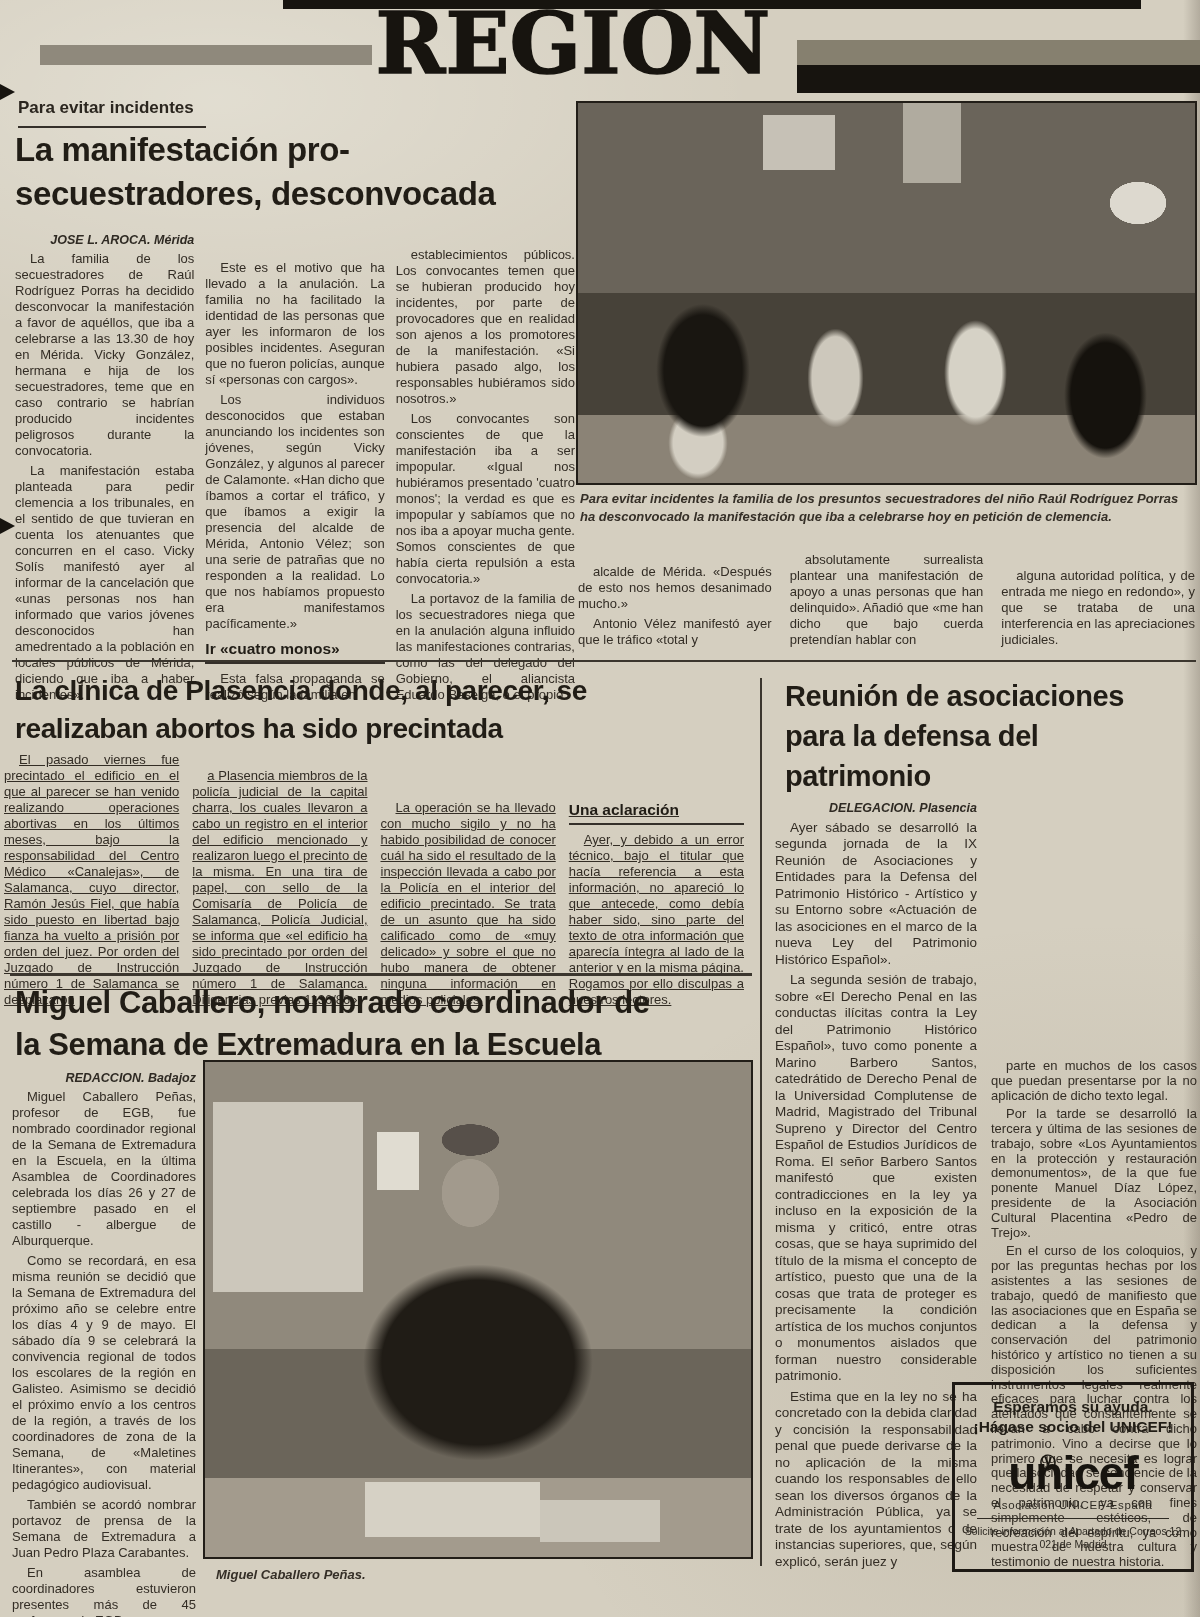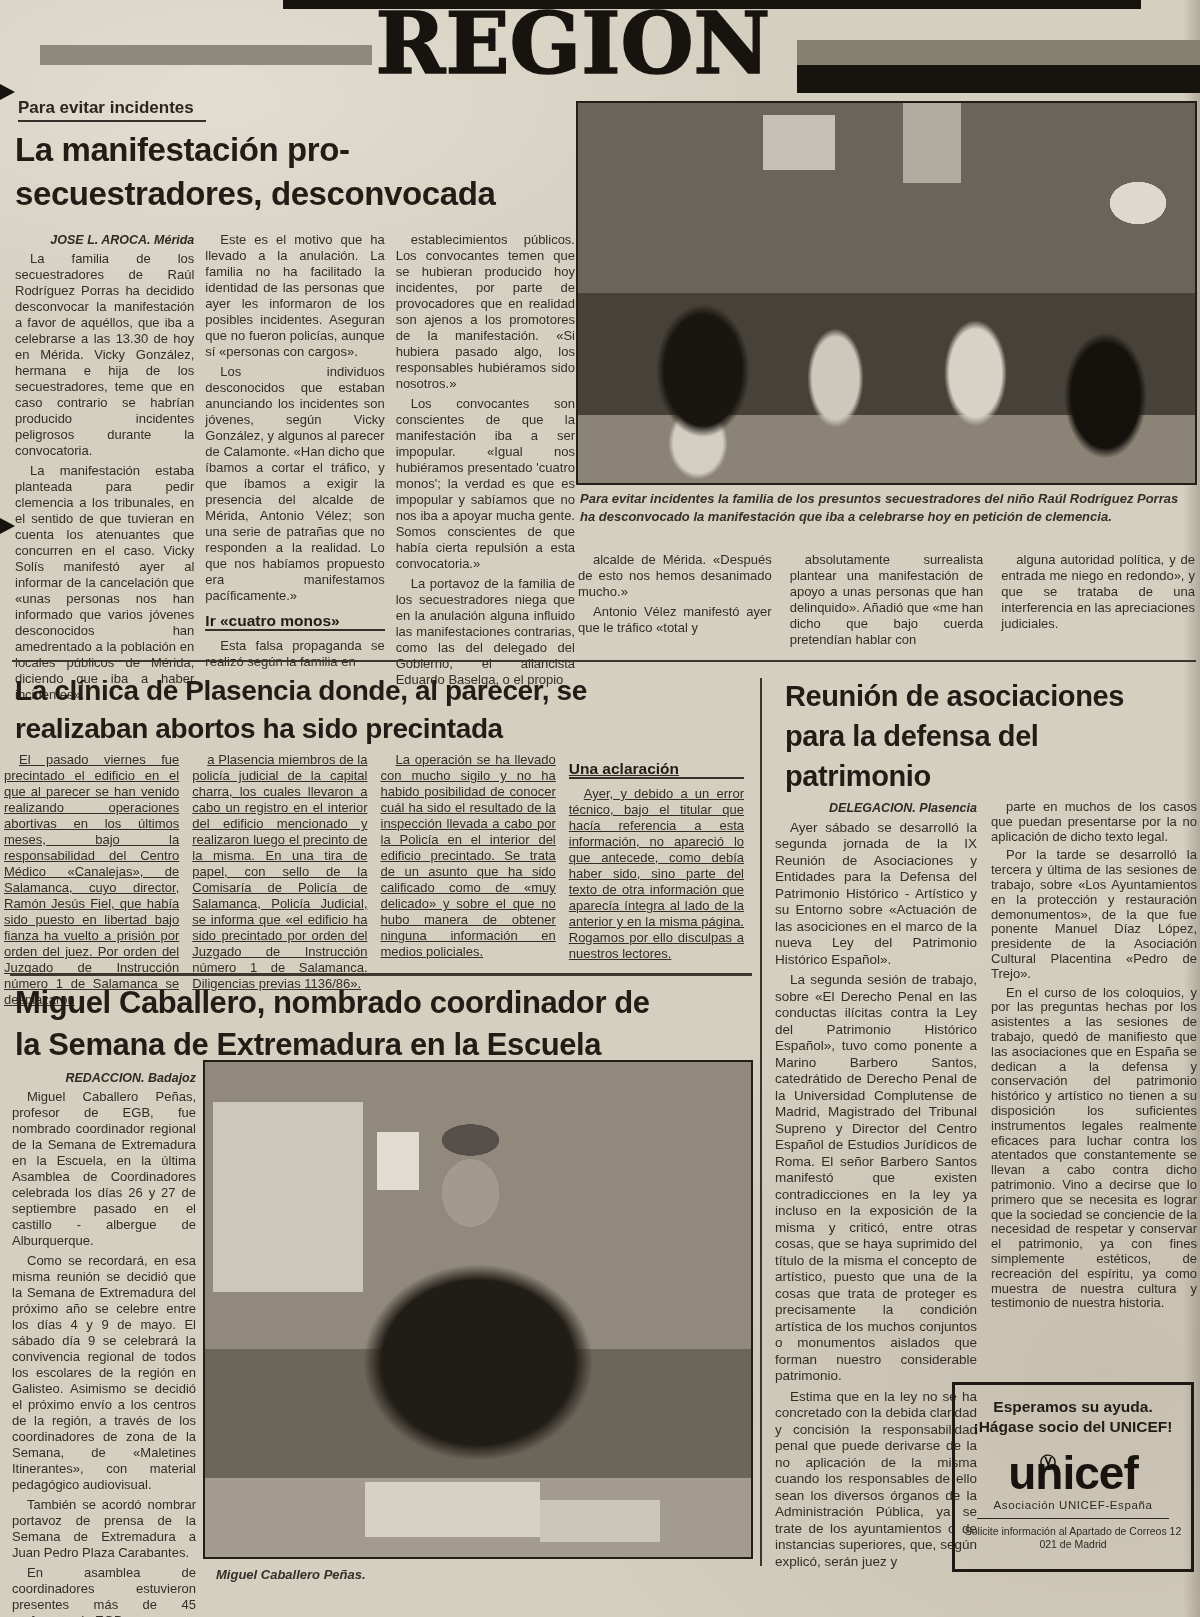--- a/index.html
+++ b/index.html
@@ -24,32 +24,32 @@
     color:#17140f;letter-spacing:0px;-webkit-text-stroke:1.5px #17140f;
   }
   .edge-mark{left:0;width:0;height:0;border-top:8px solid rgba(0,0,0,0);border-bottom:8px solid rgba(0,0,0,0);border-left:15px solid #17140f;}
   .mark1{top:84px;} .mark2{top:518px;}
   
   .h-rule{background:#3b362e;height:2px;}
   .rule-main{left:12px;top:660px;width:1184px;}
   .rule-miguel{left:10px;top:973px;width:742px;height:3px;}
   .v-rule{left:760px;top:678px;width:2px;height:888px;background:#3b362e;}
   
-  .kicker{left:18px;top:98px;font-size:17px;font-weight:bold;color:#2b261f;border-bottom:2px solid #35302a;padding:0 12px 2px 0;}
+  .kicker{left:18px;top:98px;font-size:17px;font-weight:bold;color:#2b261f;border-bottom:2px solid #35302a;padding:0 12px 8px 0;}
   .headline{margin:0;font-weight:bold;color:#211d16;letter-spacing:-0.4px;}
   .hl-line{display:block;white-space:nowrap;}
   .hl-lead{left:15px;top:128px;font-size:33px;line-height:44px;}
   .hl-clinic{left:15px;top:672px;font-size:28px;line-height:38px;}
   .hl-miguel{left:15px;top:982px;font-size:31px;line-height:42px;}
   .hl-herit{left:785px;top:676px;font-size:29px;line-height:40px;}
   .cols{display:flex;}
-  .bodytext{font-size:13px;line-height:16px;text-align:justify;color:#332d25;}
+  .bodytext{font-size:13px;line-height:16px;text-align:justify;color:#332d25;align-items:flex-end;}
   .bodytext p{margin:0 0 4px;text-indent:15px;}
   .bodytext p.byline{text-indent:0;margin:0 0 3px;font-style:italic;font-size:12.5px;text-align:right;font-weight:bold;color:#2f2a23;}
-  .subhead{margin:9px 0 7px;font-size:15.5px;font-weight:bold;color:#211d16;border-bottom:2px solid #35302a;text-indent:0;}
+  .subhead{margin:9px 0 7px;font-size:15.5px;font-weight:bold;color:#211d16;border-bottom:2px solid #35302a;padding-bottom:5px;text-indent:0;}
   .caption{font-style:italic;font-weight:bold;font-size:13px;line-height:18px;color:#292items420;}
   .lead-cols{left:15px;top:232px;width:560px;gap:11px;}
   .lead-cols .col{flex:1;}
   .cont-cols{left:578px;top:552px;width:617px;gap:18px;}
   .cont-cols .col{flex:1;}
   .caption1{left:580px;top:490px;width:612px;margin:0;}
   .caption2{left:216px;top:1566px;margin:0;}
   .clinic-cols{left:4px;top:752px;width:740px;gap:13px;text-decoration:underline;}
   .clinic-cols .col{flex:1;}
   .miguel-col{left:12px;top:1070px;width:184px;}

